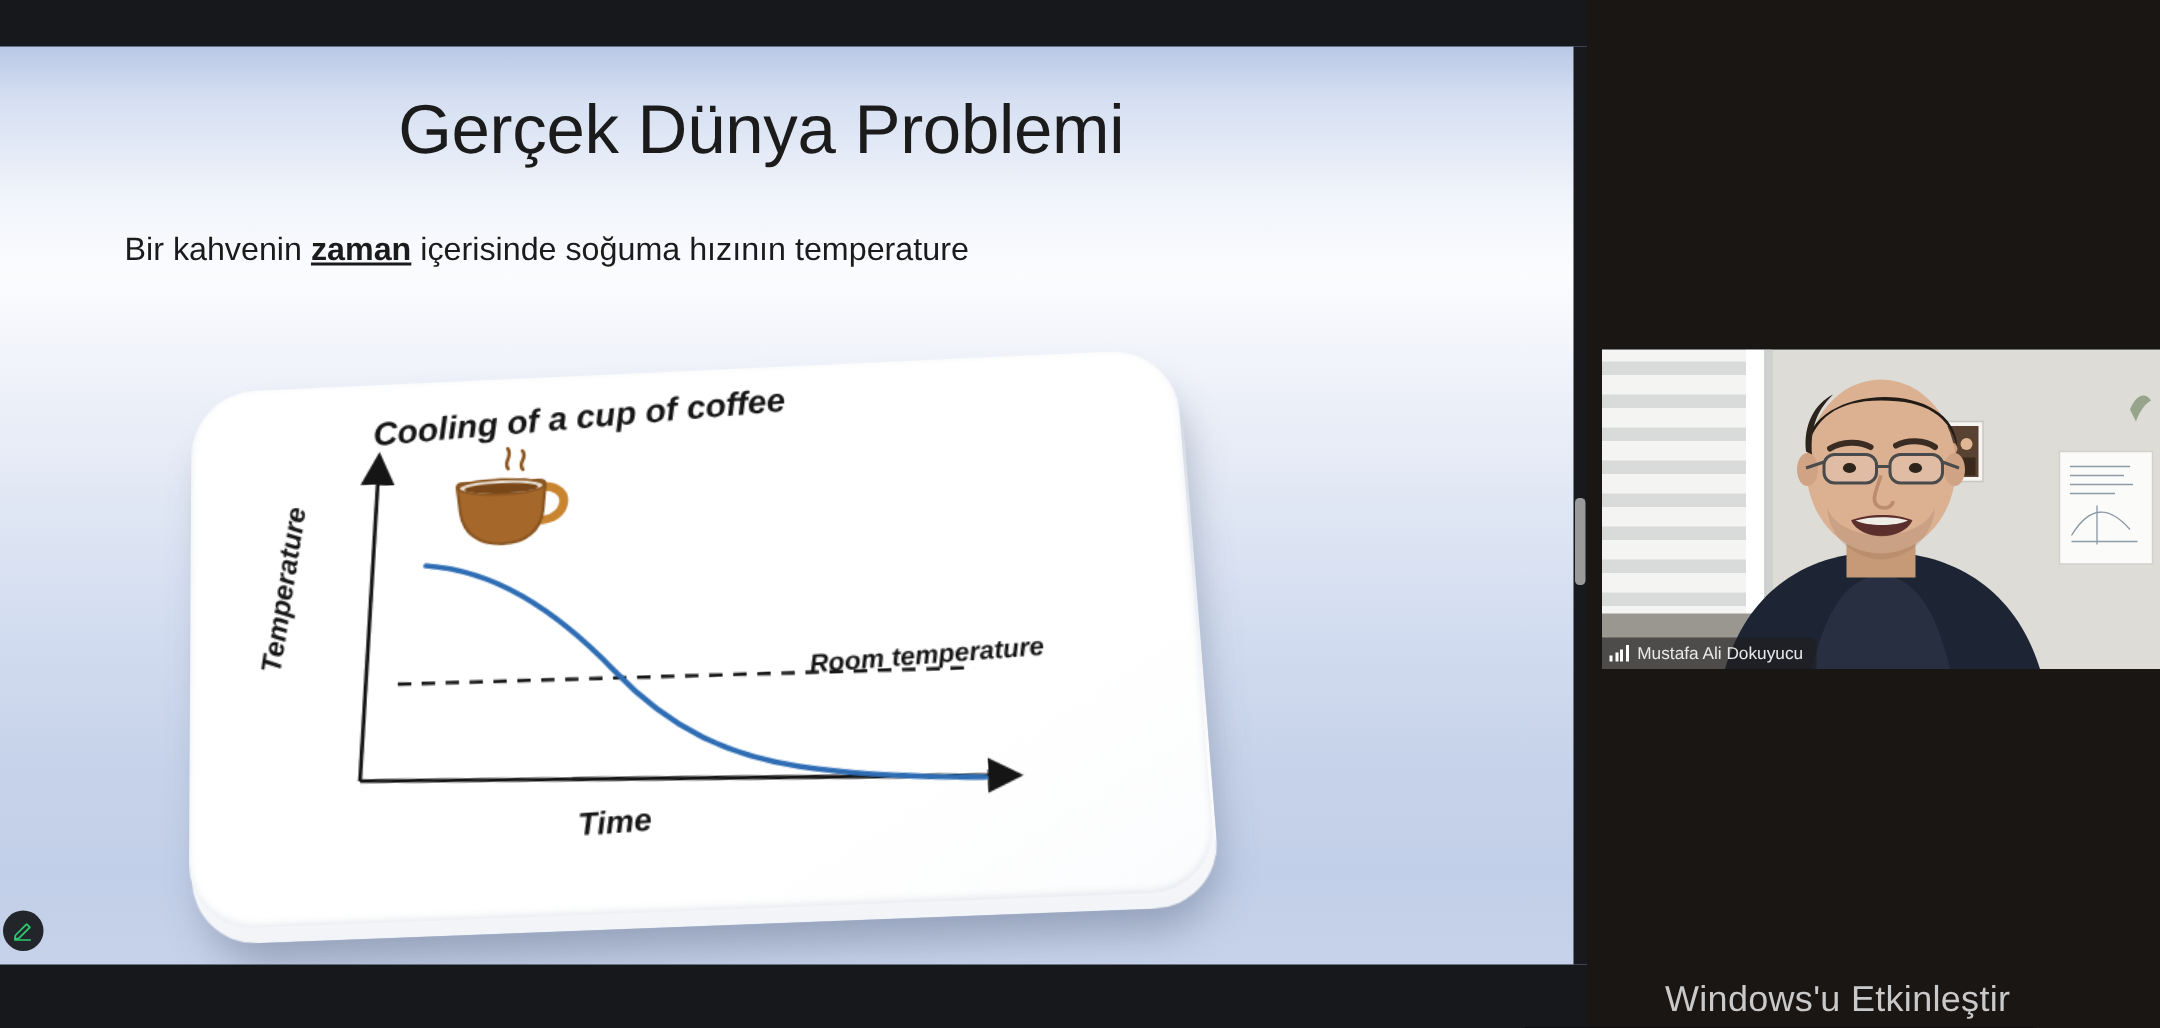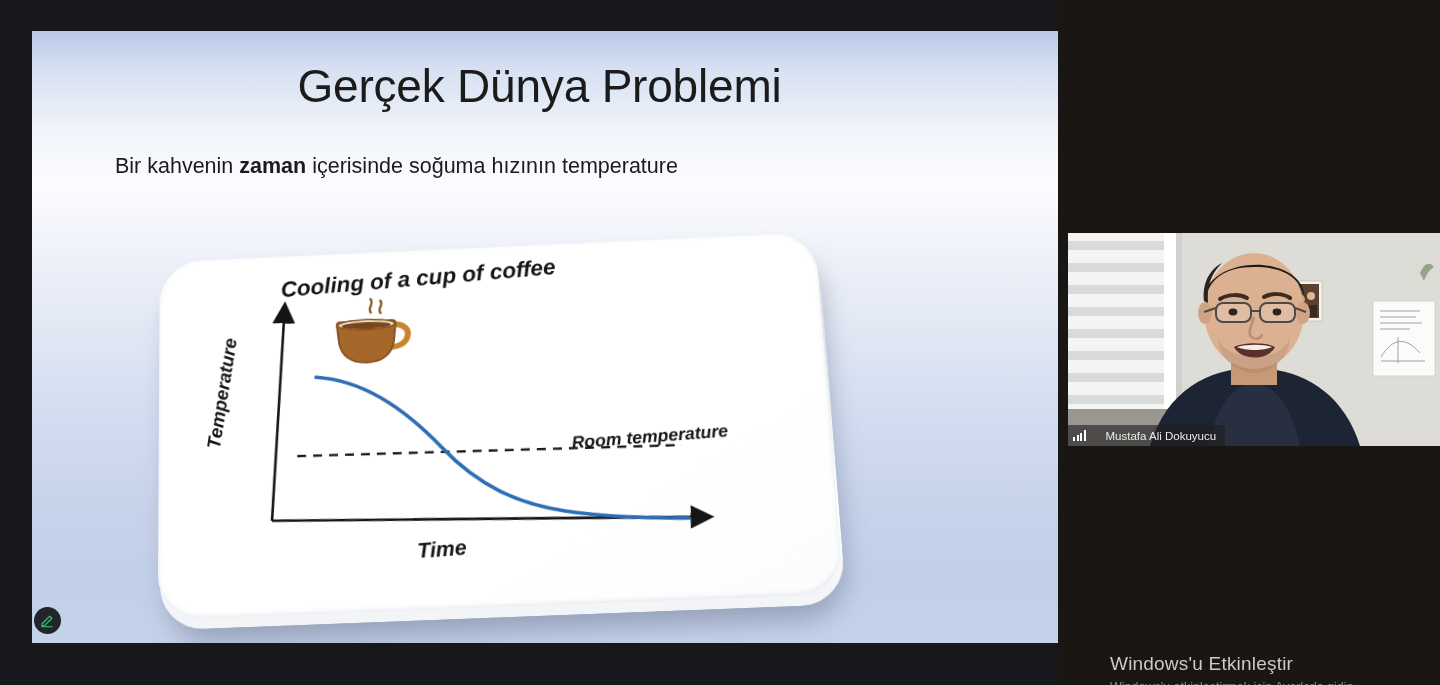--- a/index.html
+++ b/index.html
@@ -7,21 +7,20 @@
     width:1440px; height:685px; overflow:hidden;
     background:#000;
     font-family:"Liberation Sans", sans-serif;
   }
   #app { position:relative; width:1440px; height:685px; background:#16181C; }
 
   
   #share-region {
     position:absolute; left:0; top:0; width:1058px; height:685px;
     background:#16181C;
-    margin-left:32px;
   }
   #slide {
     position:absolute; left:0; top:31px; width:1058px; height:612px;
     background:linear-gradient(to bottom,
         #b9c8e6 0%,
         #d6e0f2 6%,
         #f2f5fb 17%,
         #fbfcfe 25%,
         #eef1f9 37%,
         #e0e7f4 50%,
@@ -35,21 +34,21 @@
   #slide-title {
     position:absolute; left:0; top:28px; width:1015px;
     text-align:center;
     font-size:46px; font-weight:400; color:#1b1b1b;
     letter-spacing:-0.2px;
   }
   #slide-subtitle {
     position:absolute; left:83px; top:123px;
     font-size:21.5px; color:#1b1b1b; white-space:nowrap;
   }
-  #slide-subtitle b { font-weight:700; }
+  #slide-subtitle b { font-weight:700;text-decoration:underline; }
 
   
   #card-wrap {
     position:absolute; left:120px; top:205px; width:690px; height:390px;
     perspective:1400px;
   }
   #card-3d {
     position:absolute; inset:0;
     transform: rotateX(10deg) rotateZ(-2.1deg) rotateY(-2deg);
     transform-style:preserve-3d;
@@ -129,42 +128,42 @@
     position:absolute; left:1058px; top:0; width:382px; height:685px;
     background:#1A1614;
   }
   #video-tile {
     position:absolute; left:10px; top:233px; width:372px; height:213px;
     overflow:hidden; background:#7d8794;
   }
   #vid-svg { position:absolute; left:0; top:0; }
   #name-plate {
     position:absolute; left:0; bottom:0; height:21px;
-    display:flex; align-items:center; gap:20px;
+    display:flex; align-items:center; gap:6px;
     padding:0 9px 0 5px;
     background:rgba(30,30,30,0.62);
     border-top-right-radius:4px;
   }
   #name-plate .nm {
     font-size:11.5px; color:#e9e9e9; white-space:nowrap;
     font-family:"Liberation Sans", sans-serif;
   }
   #signal-icon { display:flex; align-items:flex-end; gap:1.5px; height:11px; }
   #signal-icon i { display:block; width:2px; background:#fff; }
   #signal-icon i:nth-child(1){height:4px;}
   #signal-icon i:nth-child(2){height:6px;}
   #signal-icon i:nth-child(3){height:8.5px;}
   #signal-icon i:nth-child(4){height:11px;}
 
   
   #activate-watermark {
     position:absolute; left:1110px; top:653px; width:330px;
   }
   #activate-title {
-    font-size:19px; color:#c9c9c9; font-weight:400;
+    font-size:24px; color:#c9c9c9; font-weight:400;
     white-space:nowrap; letter-spacing:0.2px;
   }
   #activate-sub {
     margin-top:5px;
     font-size:12.5px; color:#8a8a8a; white-space:nowrap;
   }
 </style>
 </head>
 <body>
 

